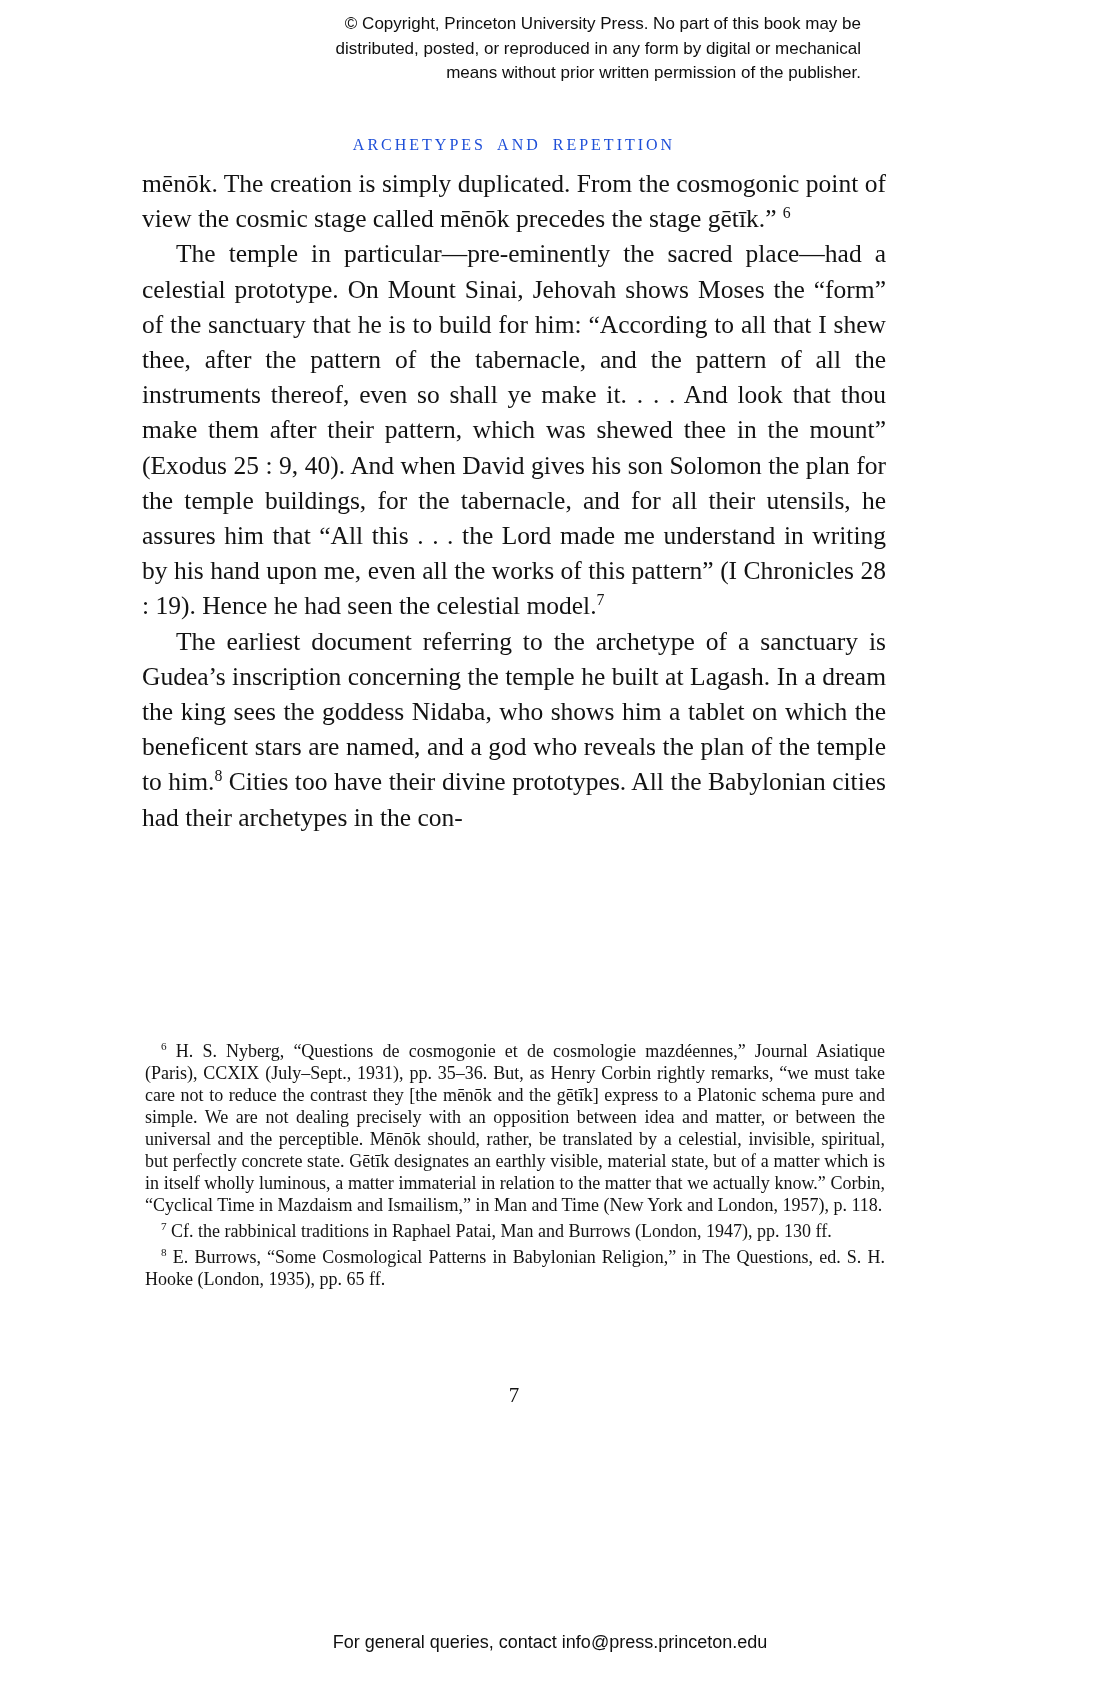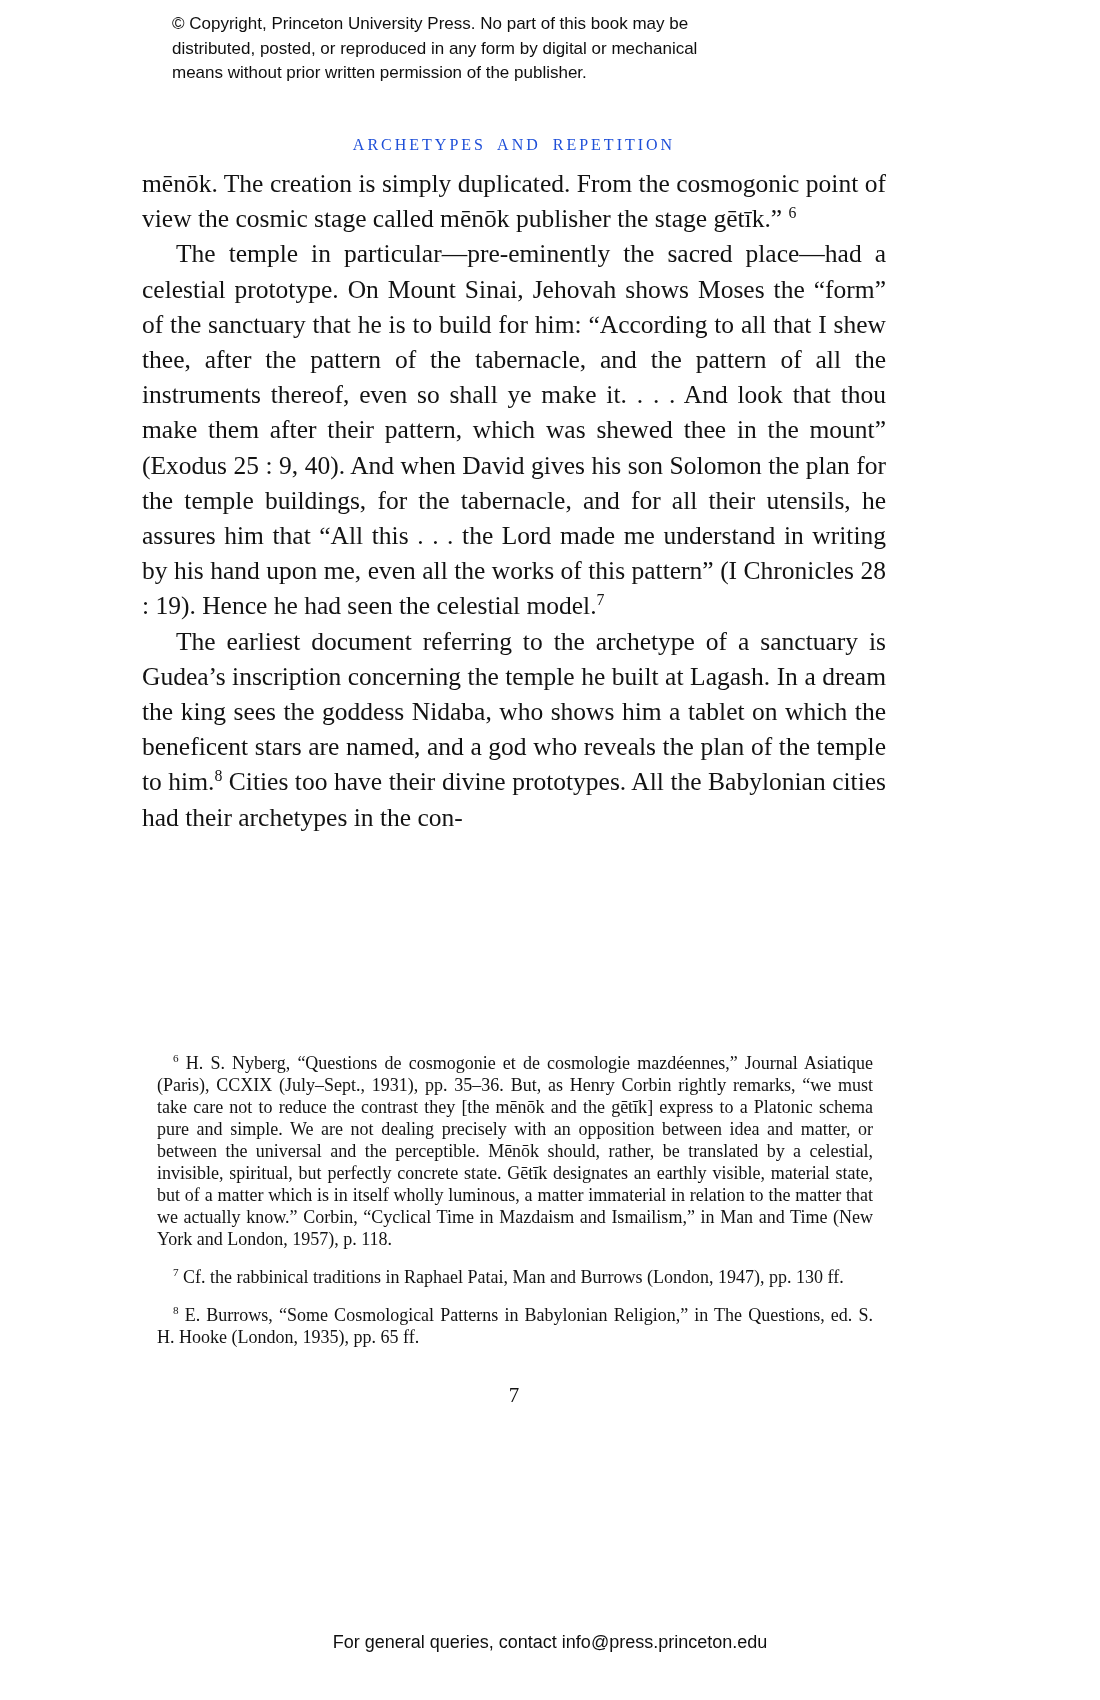--- a/index.html
+++ b/index.html
@@ -8,28 +8,29 @@
     width: 1100px;
     height: 1700px;
     margin: 0 auto;
     background: #ffffff;
     font-family: "Liberation Serif", serif;
     color: #161616;
     overflow: hidden;
   }
   .copyright {
     position: absolute;
-    left: 172px;
+    left: 181px;
     top: 12px;
     width: 680px;
     font-family: "Liberation Sans", sans-serif;
     font-size: 17px;
     line-height: 24.5px;
     white-space: pre-line;
     color: #0f0f0f;
+    text-align: right;
   }
   .running-head {
     position: absolute;
     left: 142px;
     top: 136px;
     width: 744px;
     text-align: center;
     font-size: 16px;
     letter-spacing: 3px;
     word-spacing: 5px;
@@ -52,21 +53,21 @@
   .footnotes {
     position: absolute;
     left: 141px;
     top: 1036px;
     width: 748px;
     font-size: 18px;
     line-height: 22px;
     text-align: justify;
     color: #131313;
   }
-  .footnotes p { margin: 16px; text-indent: 16px; }
+  .footnotes p { margin: 4px; text-indent: 16px; }
   .page-number {
     position: absolute;
     left: 142px;
     top: 1383px;
     width: 744px;
     text-align: center;
     font-size: 21px;
     color: #131313;
   }
   .footer {
@@ -85,21 +86,21 @@
 
 <div class="page">
 
   <div class="copyright">© Copyright, Princeton University Press. No part of this book may be
 distributed, posted, or reproduced in any form by digital or mechanical
 means without prior written permission of the publisher.</div>
 
   <div class="running-head">ARCHETYPES AND REPETITION</div>
 
   <div class="body-text">
-    <p><span class="it">mēnōk</span><span>. The creation is simply duplicated. From the cosmogonic point of view the cosmic stage called </span><span class="it">mēnōk</span><span> publisher the stage </span><span class="it">gētīk</span><span>.” </span><sup>6</sup></p>
+    <p><span class="it">mēnōk</span><span>. The creation is simply duplicated. From the cosmogonic point of view the cosmic stage called </span><span class="it">mēnōk</span><span> precedes the stage </span><span class="it">gētīk</span><span>.” </span><sup>6</sup></p>
     <p class="indent"><span>The temple in particular—pre-eminently the sacred place—had a celestial prototype. On Mount Sinai, Jehovah shows Moses the “form” of the sanctuary that he is to build for him: “According to all that I shew thee, after the pattern of the tabernacle, and the pattern of all the instruments thereof, even so shall ye make it. . . . And look that thou make them after their pattern, which was shewed thee in the mount” (Exodus 25 : 9, 40). And when David gives his son Solomon the plan for the temple buildings, for the tabernacle, and for all their utensils, he assures him that “All this . . . the Lord made me understand in writing by his hand upon me, even all the works of this pattern” (I Chronicles 28 : 19). Hence he had seen the celestial model.</span><sup>7</sup></p>
     <p class="indent"><span>The earliest document referring to the archetype of a sanctuary is Gudea’s inscription concerning the temple he built at Lagash. In a dream the king sees the goddess Nidaba, who shows him a tablet on which the beneficent stars are named, and a god who reveals the plan of the temple to him.</span><sup>8</sup><span> Cities too have their divine prototypes. All the Babylonian cities had their archetypes in the con-</span></p>
   </div>
 
   <div class="footnotes">
     <p><sup>6</sup><span> H. S. Nyberg, “Questions de cosmogonie et de cosmologie mazdéennes,” </span><span class="it">Journal Asiatique</span><span> (Paris), CCXIX (July–Sept., 1931), pp. 35–36. But, as Henry Corbin rightly remarks, “we must take care not to reduce the contrast they [the </span><span class="it">mēnōk</span><span> and the </span><span class="it">gētīk</span><span>] express to a Platonic schema pure and simple. We are not dealing precisely with an opposition between idea and matter, or between the universal and the perceptible. </span><span class="it">Mēnōk</span><span> should, rather, be translated by a celestial, invisible, spiritual, but perfectly concrete state. </span><span class="it">Gētīk</span><span> designates an earthly visible, material state, but of a matter which is in itself wholly luminous, a matter immaterial in relation to the matter that we actually know.” Corbin, “Cyclical Time in Mazdaism and Ismailism,” in </span><span class="it">Man and Time</span><span> (New York and London, 1957), p. 118.</span></p>
     <p><sup>7</sup><span> Cf. the rabbinical traditions in Raphael Patai, </span><span class="it">Man and Burrows</span><span> (London, 1947), pp. 130 ff.</span></p>
     <p><sup>8</sup><span> E. Burrows, “Some Cosmological Patterns in Babylonian Religion,” in </span><span class="it">The Questions</span><span>, ed. S. H. Hooke (London, 1935), pp. 65 ff.</span></p>
   </div>
 

